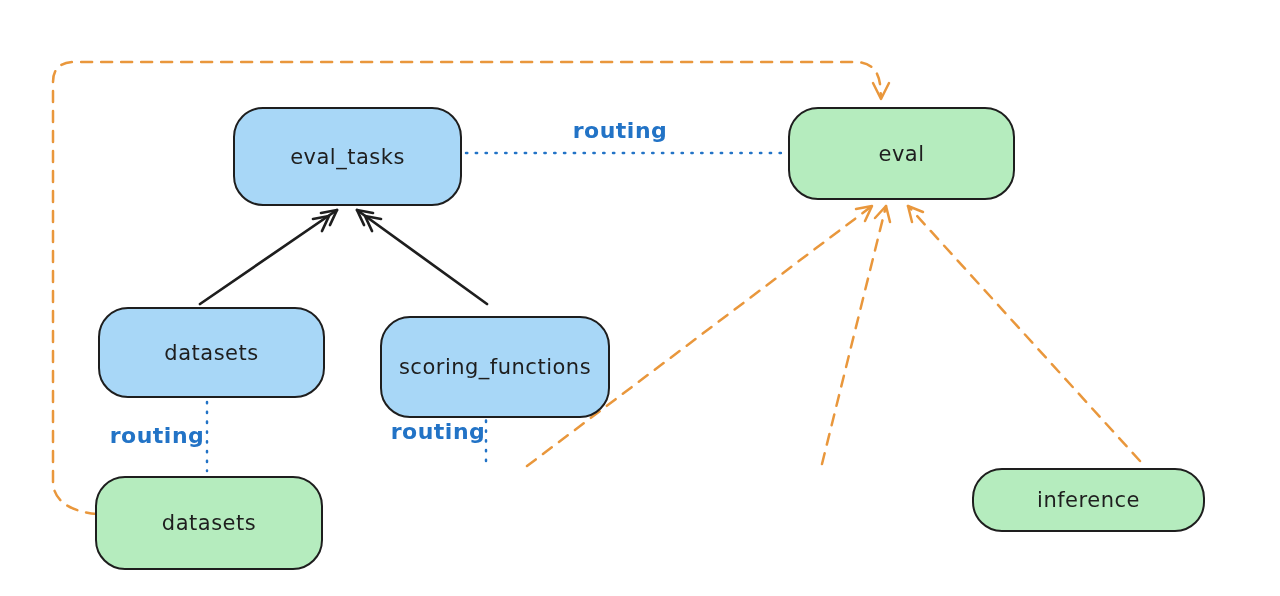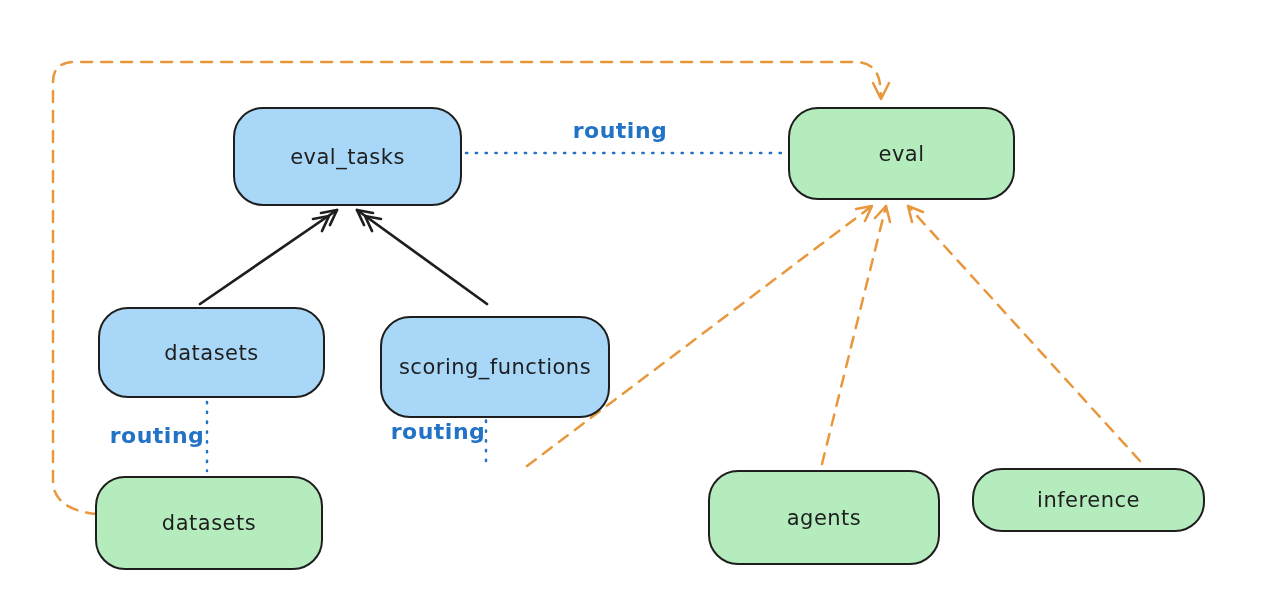--- a/index.html
+++ b/index.html
@@ -79,23 +79,20 @@
 
   <div class="node api" style="left:380px;top:316px;width:230px;height:102px">
     <span>scoring_functions</span>
   </div>
 
   <div class="node provider" style="left:95px;top:476px;width:228px;height:94px">
     <span>datasets</span>
   </div>
 
 
-  <div class="node provider" style="left:708px;top:470px;width:232px;height:95px">
-    <span>agents</span>
-  </div>
 
   <div class="node provider" style="left:972px;top:468px;width:233px;height:64px">
     <span>inference</span>
   </div>
 
   <div class="edge-label" style="left:620px;top:130px">routing</div>
   <div class="edge-label" style="left:157px;top:435px">routing</div>
   <div class="edge-label" style="left:438px;top:431px">routing</div>
 
 </div>

